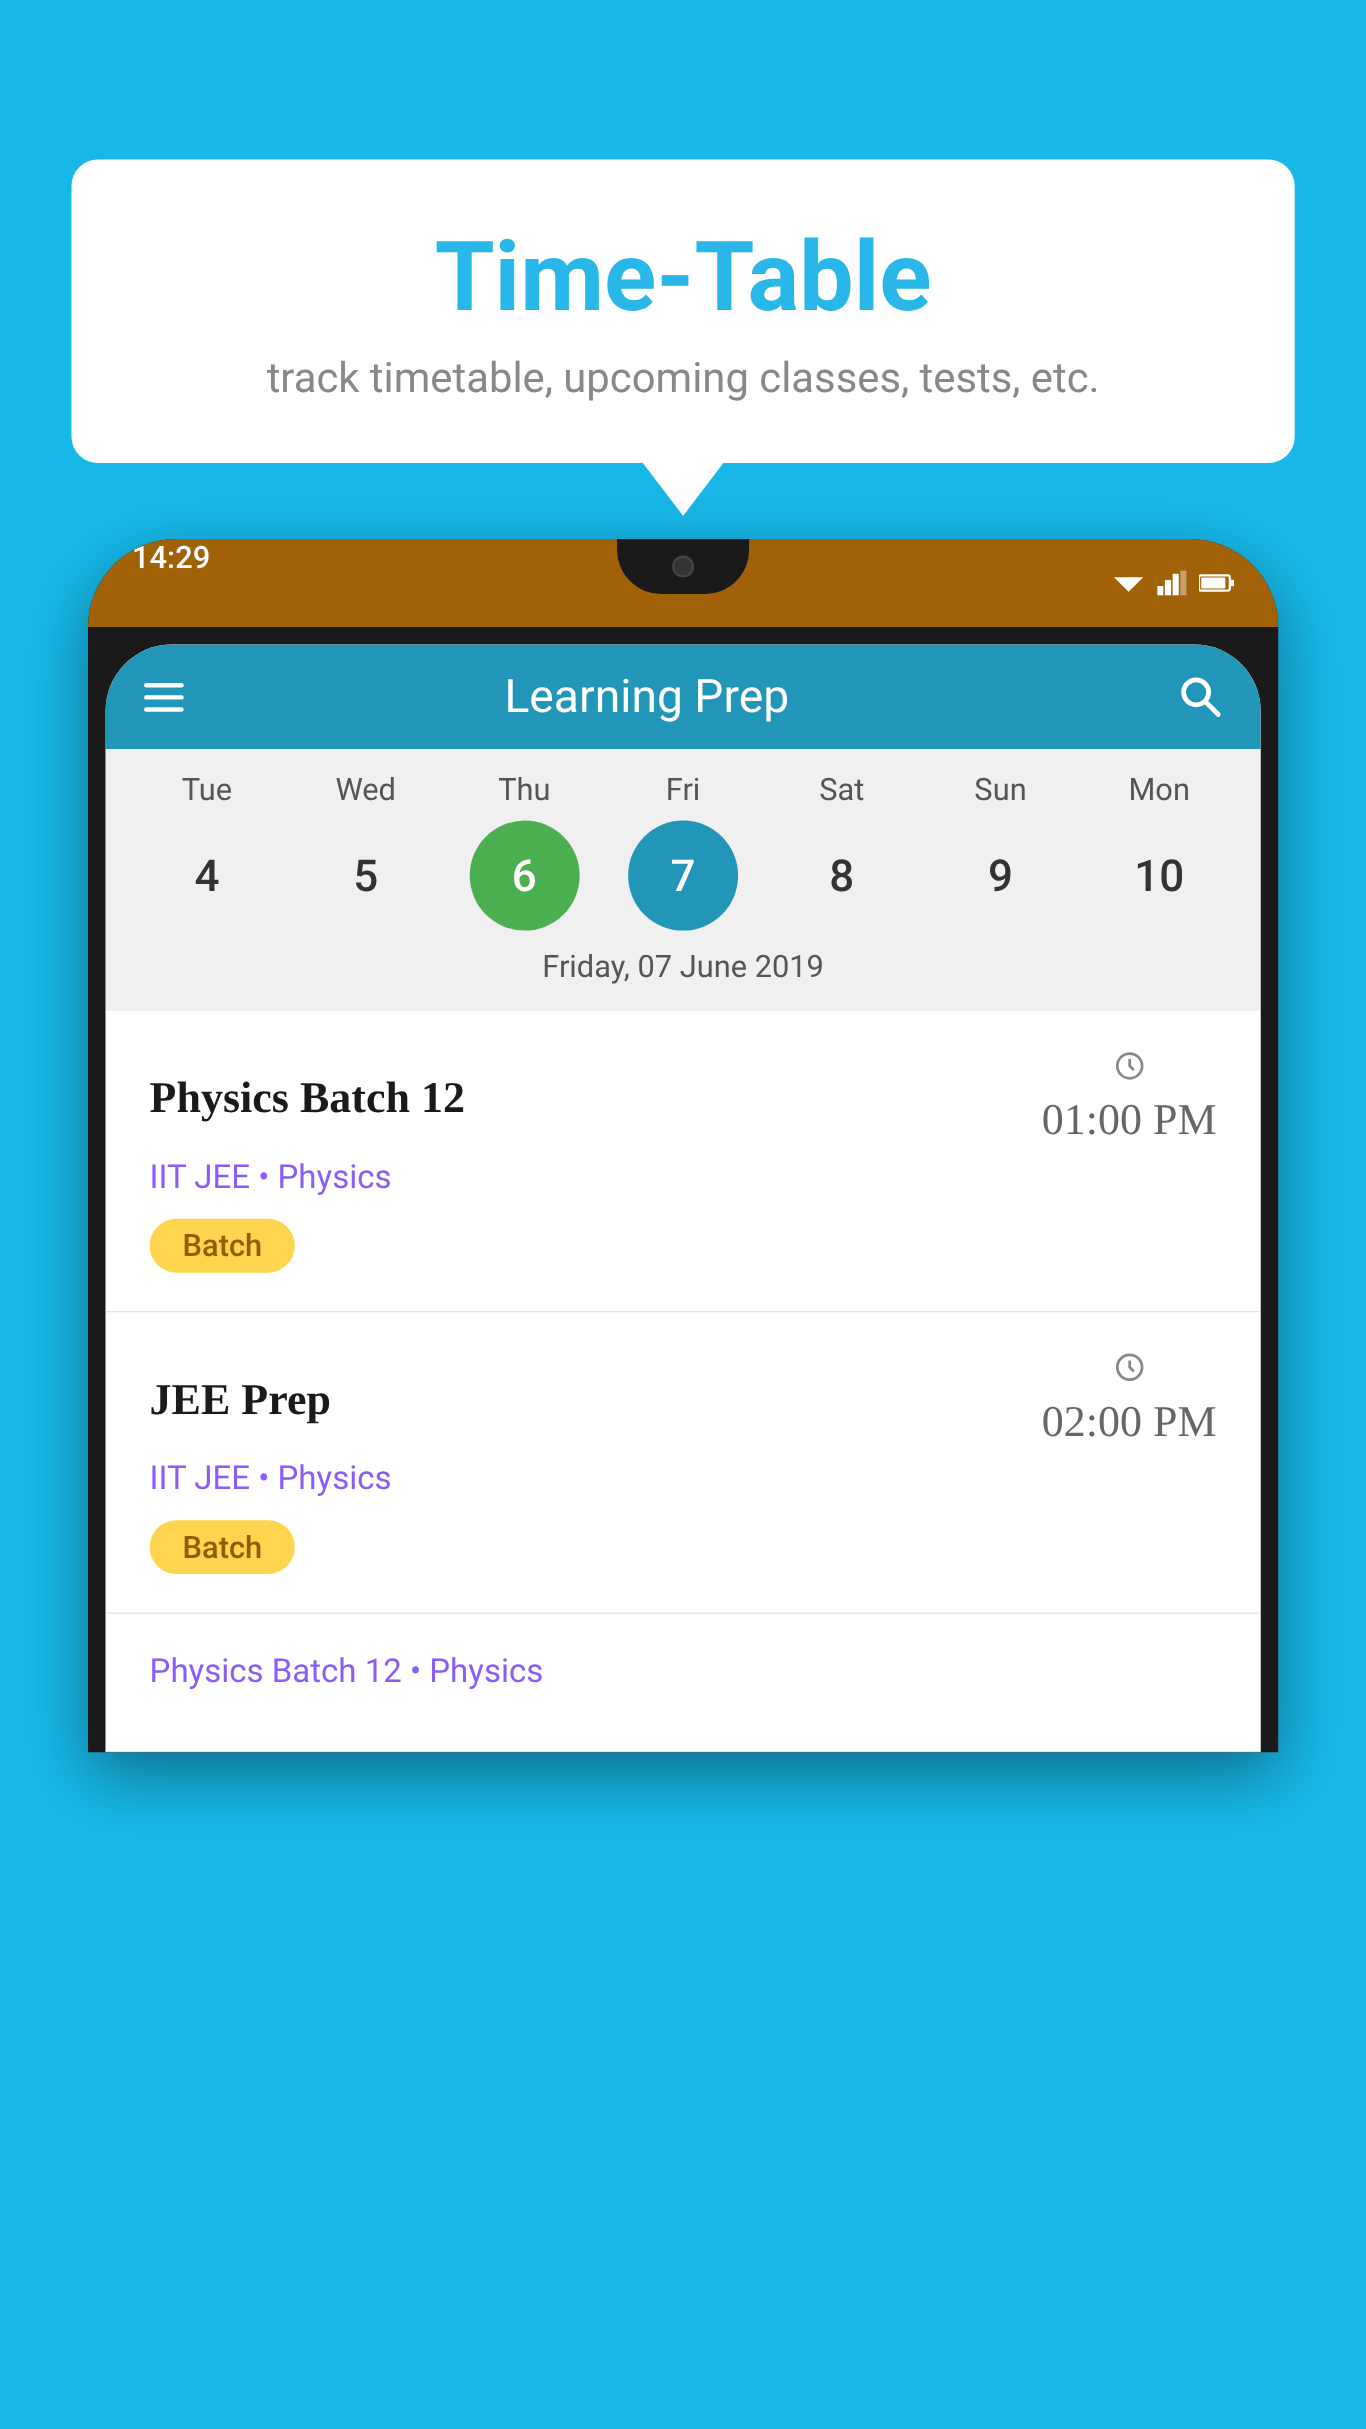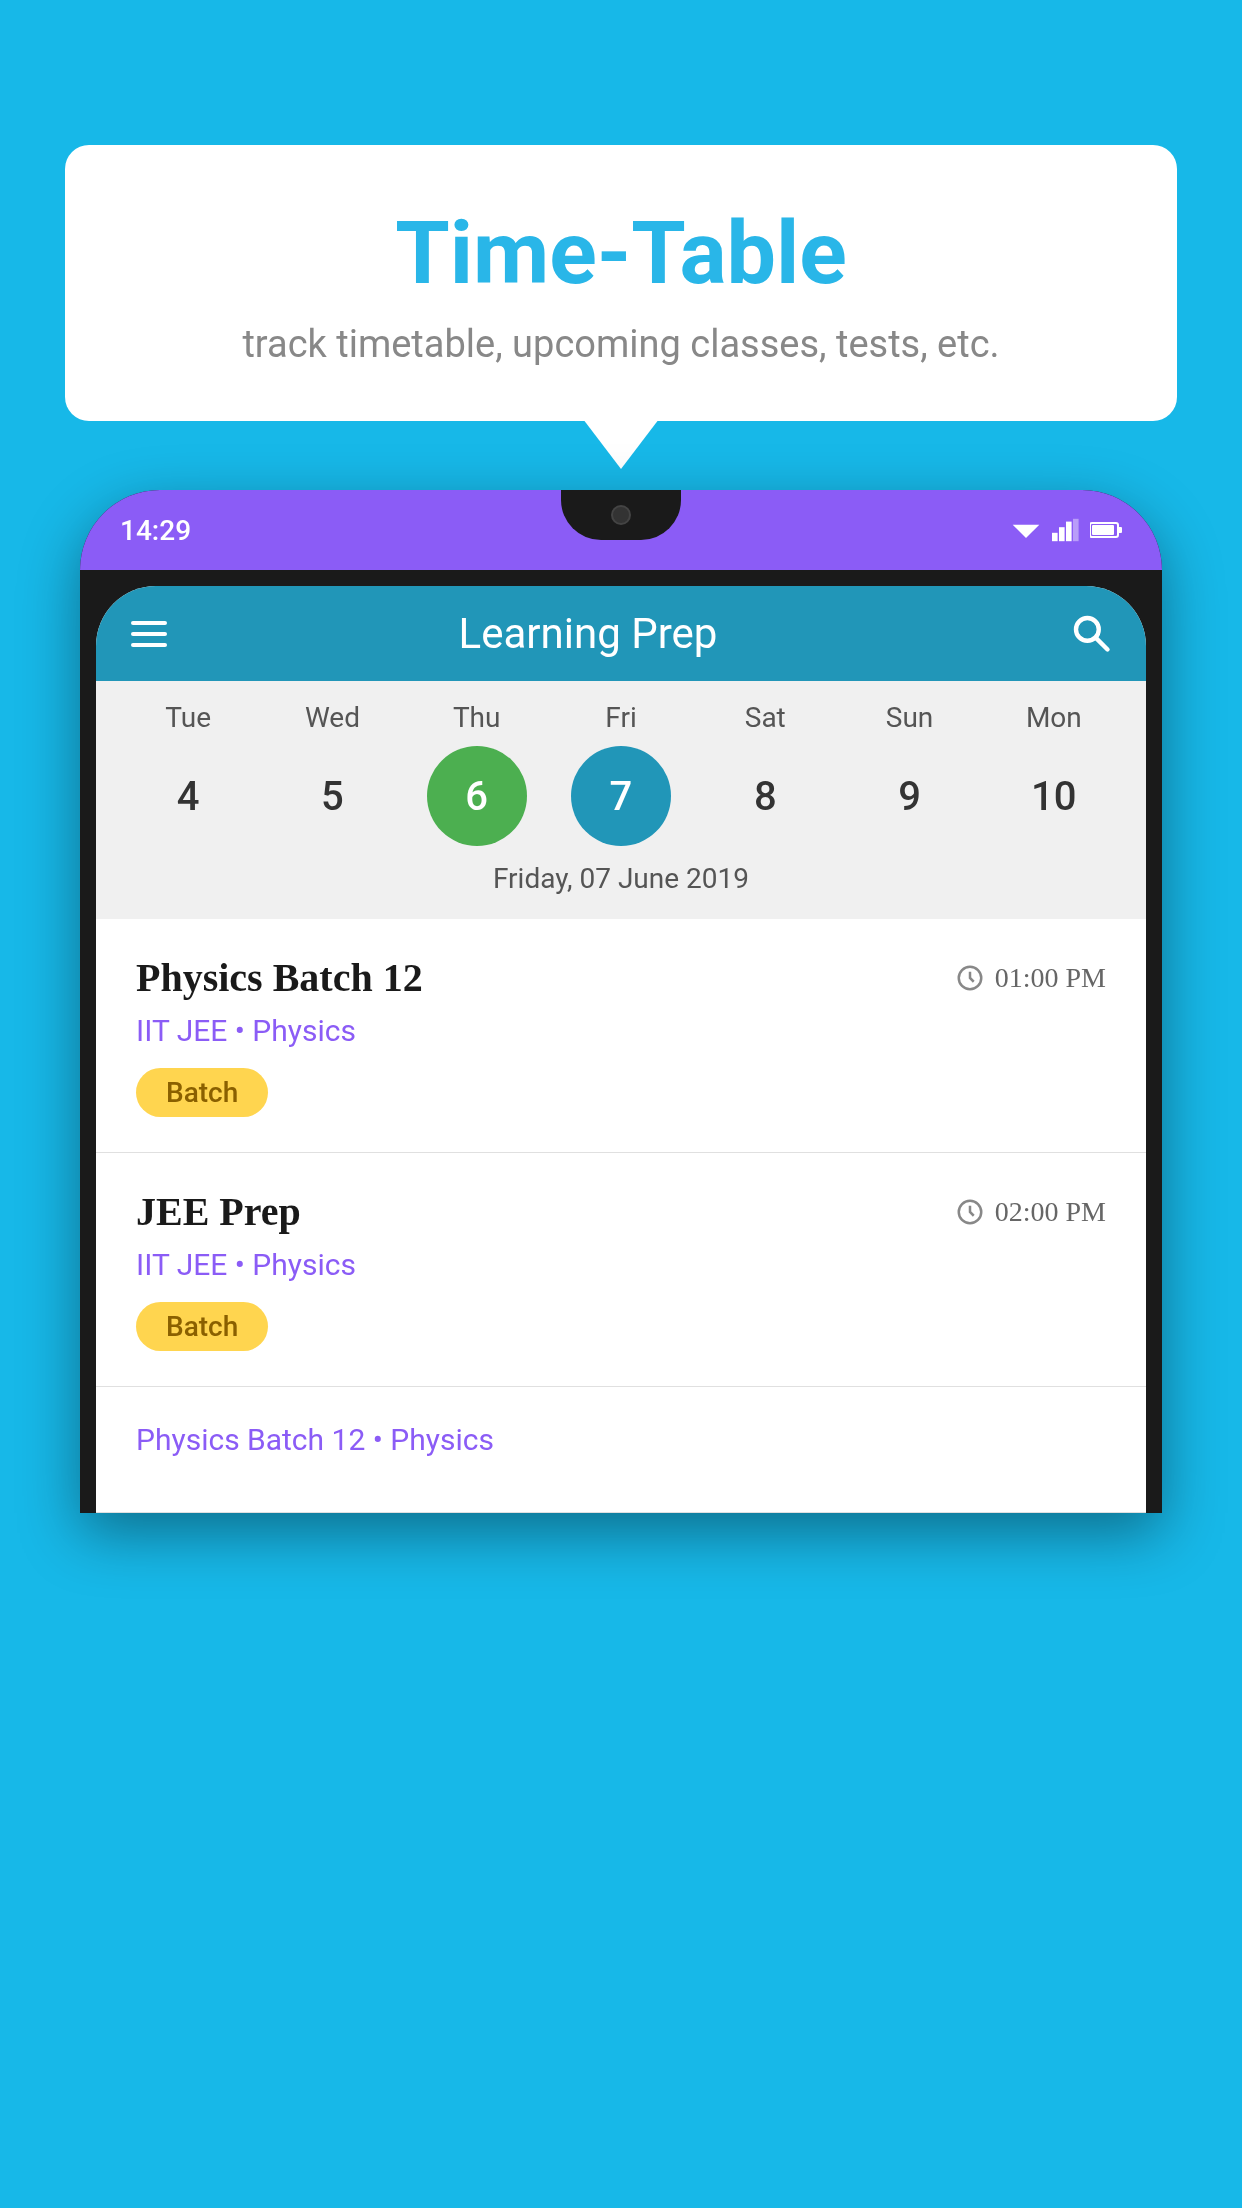--- a/index.html
+++ b/index.html
@@ -79,24 +79,23 @@
     .phone-screen {
       background: white;
       margin: 16px 16px 0;
       border-radius: 60px 60px 0 0;
       overflow: hidden;
       position: relative;
     }
 
     
     .notch-area {
-      background: #8b5cf6;
+      background: #a16207;
       height: 80px;
       display: flex;
-      align-items: center;
       justify-content: space-between;
       padding: 0 40px;
       position: relative;
     }
 
     .notch-cutout {
       position: absolute;
       top: 0;
       left: 50%;
       transform: translateX(-50%);
@@ -252,21 +251,22 @@
       font-size: 40px;
       font-weight: 700;
       color: #1a1a1a;
     }
 
     .schedule-time {
       display: flex;
       align-items: center;
       gap: 10px;
       color: #666;
-      font-size: 28px;
+      font-size: 40px;
+      flex-direction: column;
     }
 
     .schedule-meta {
       font-size: 30px;
       color: #8b5cf6;
       margin-bottom: 20px;
     }
 
     .batch-badge {
       display: inline-block;

